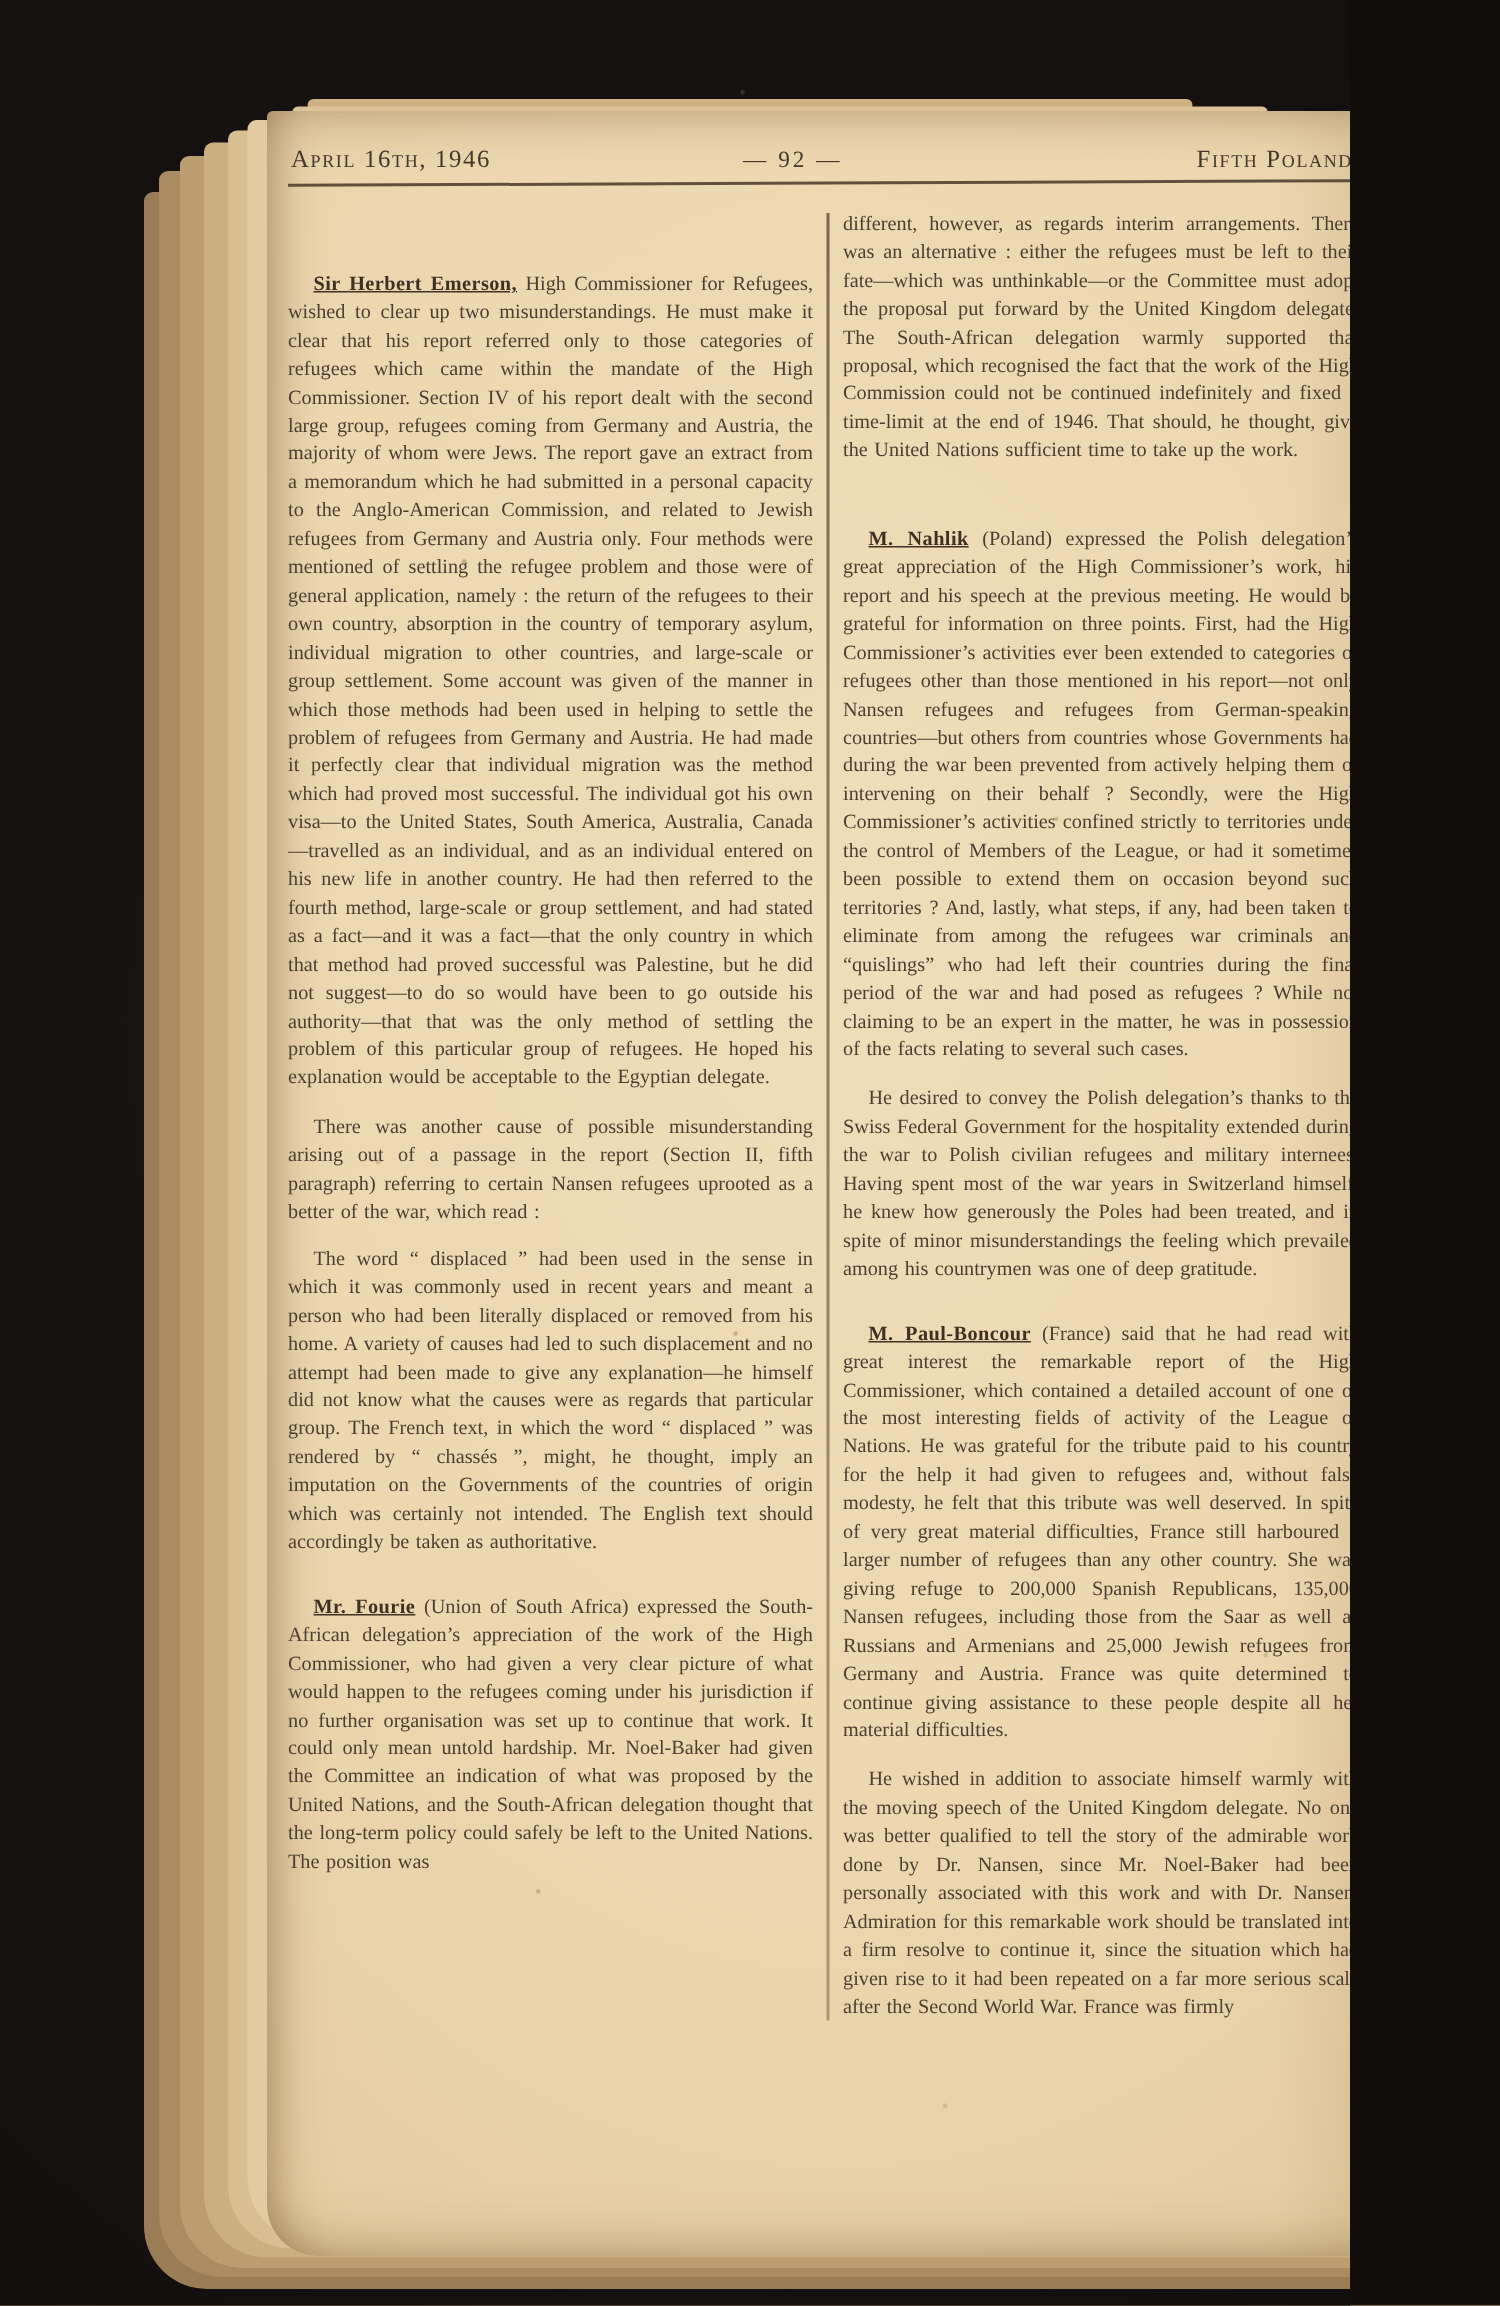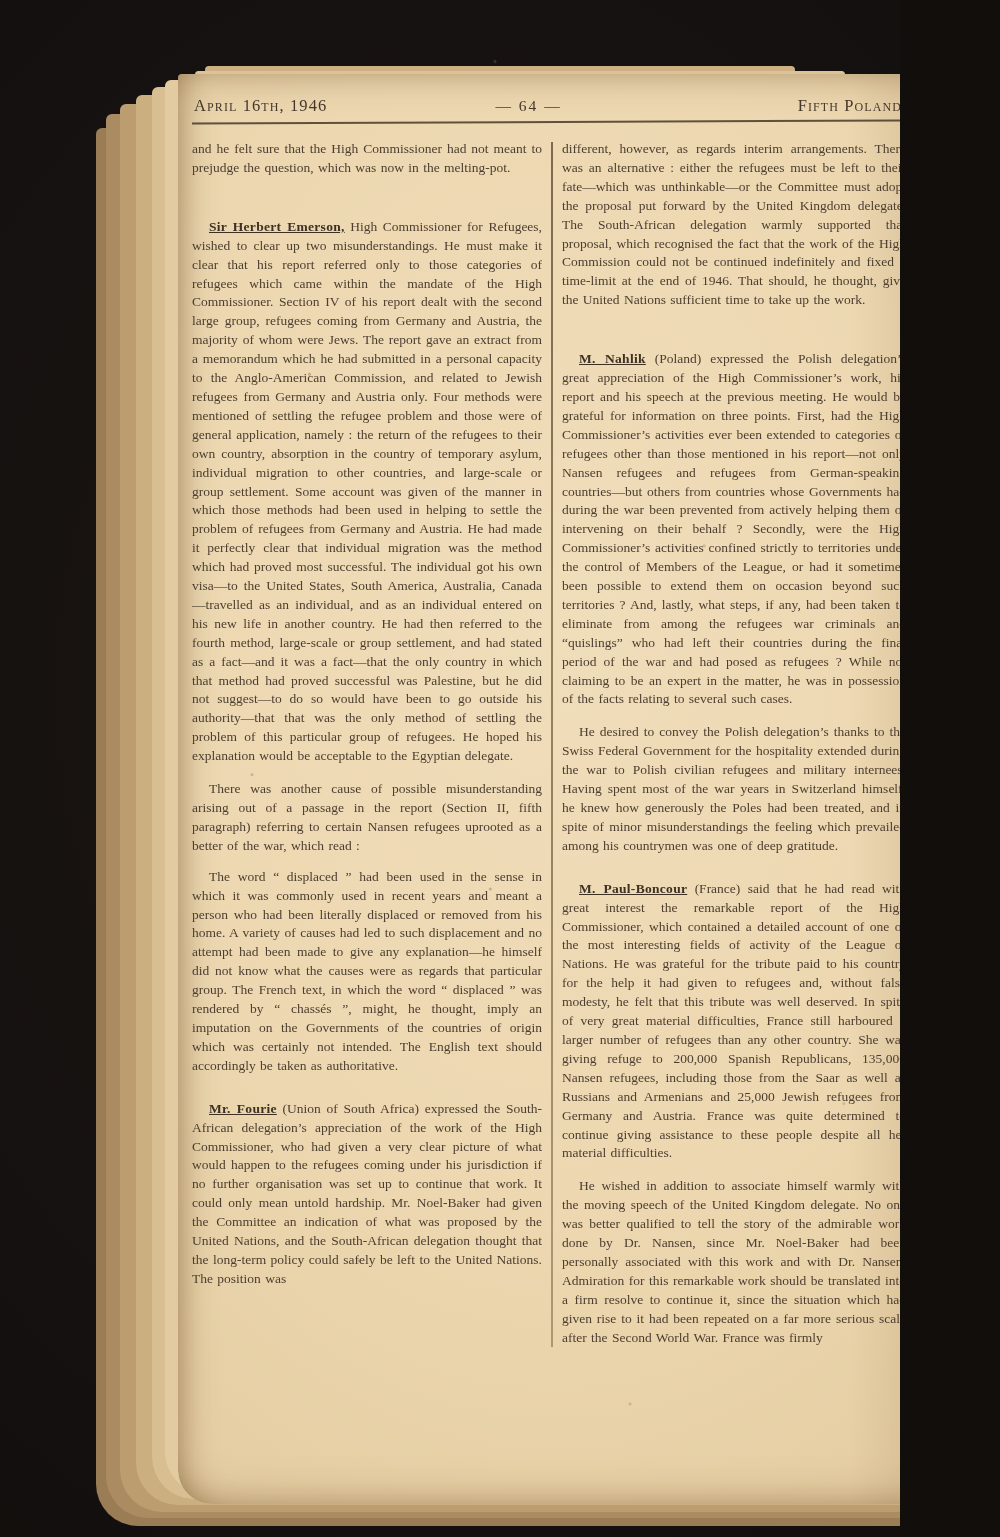--- a/index.html
+++ b/index.html
@@ -98,29 +98,28 @@
   <div class="sheet s1"></div>
 
   <div class="page">
     <div class="gutter-shade"></div>
     <div class="next-page"></div>
 
     <div class="content">
 
       <div class="hdr">
         <span class="date">April 16th, 1946</span>
-        <span class="pageno">— 64 —</span>
+        <span class="pageno">— 92 —</span>
         <span class="meeting">Fifth Poland</span>
       </div>
       <div class="hdr-rule"></div>
 
       <div class="columns">
 
         <div class="col left-col">
-          <p class="flush"><span>and he felt sure that the High Commissioner had not meant to prejudge the question, which was now in the melting-pot.</span></p>
 
           <p class="mt-lg"><b class="speaker">Sir Herbert Emerson,</b> <span>High Commissioner for Refugees, wished to clear up two misunderstandings. He must make it clear that his report referred only to those categories of refugees which came within the mandate of the High Commissioner. Section IV of his report dealt with the second large group, refugees coming from Germany and Austria, the majority of whom were Jews. The report gave an extract from a memorandum which he had submitted in a personal capacity to the Anglo-American Commission, and related to Jewish refugees from Germany and Austria only. Four methods were mentioned of settling the refugee problem and those were of general application, namely : the return of the refugees to their own country, absorption in the country of temporary asylum, individual migration to other countries, and large-scale or group settlement. Some account was given of the manner in which those methods had been used in helping to settle the problem of refugees from Germany and Austria. He had made it perfectly clear that individual migration was the method which had proved most successful. The individual got his own visa—to the United States, South America, Australia, Canada—travelled as an individual, and as an individual entered on his new life in another country. He had then referred to the fourth method, large-scale or group settlement, and had stated as a fact—and it was a fact—that the only country in which that method had proved successful was Palestine, but he did not suggest—to do so would have been to go outside his authority—that that was the only method of settling the problem of this particular group of refugees. He hoped his explanation would be acceptable to the Egyptian delegate.</span></p>
 
           <p class="mt-sm"><span>There was another cause of possible misunderstanding arising out of a passage in the report (Section II, fifth paragraph) referring to certain Nansen refugees uprooted as a better of the war, which read :</span></p>
 
 
           <p class="mt-md"><span>The word “ displaced ” had been used in the sense in which it was commonly used in recent years and meant a person who had been literally displaced or removed from his home. A variety of causes had led to such displacement and no attempt had been made to give any explanation—he himself did not know what the causes were as regards that particular group. The French text, in which the word “ displaced ” was rendered by “ chassés ”, might, he thought, imply an imputation on the Governments of the countries of origin which was certainly not intended. The English text should accordingly be taken as authoritative.</span></p>
 
           <p class="mt-xl"><b class="speaker">Mr. Fourie</b> <span>(Union of South Africa) expressed the South-African delegation’s appreciation of the work of the High Commissioner, who had given a very clear picture of what would happen to the refugees coming under his jurisdiction if no further organisation was set up to continue that work. It could only mean untold hardship. Mr. Noel-Baker had given the Committee an indication of what was proposed by the United Nations, and the South-African delegation thought that the long-term policy could safely be left to the United Nations. The position was</span></p>
         </div>

